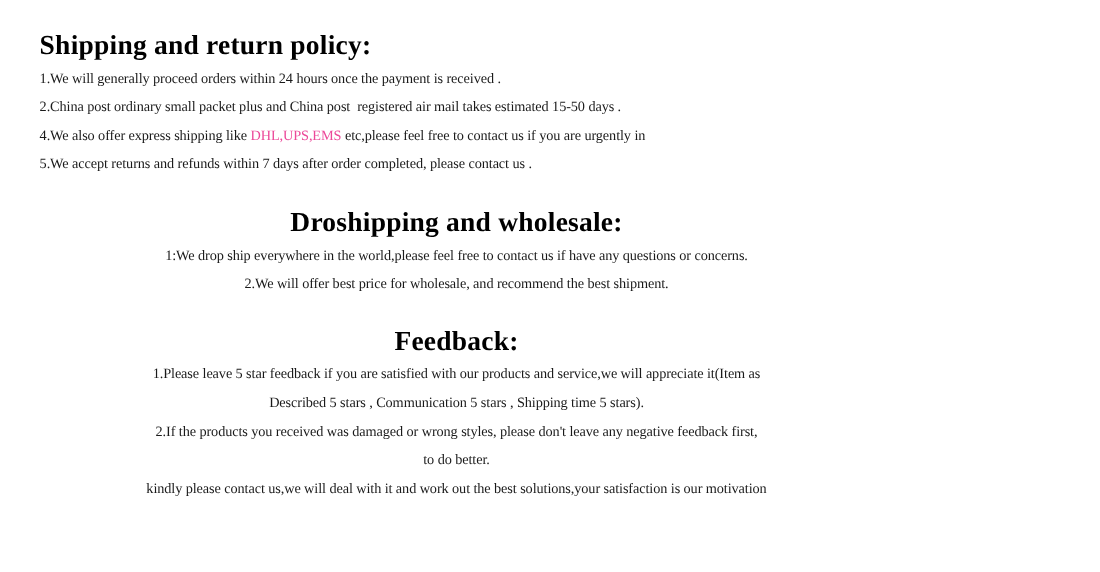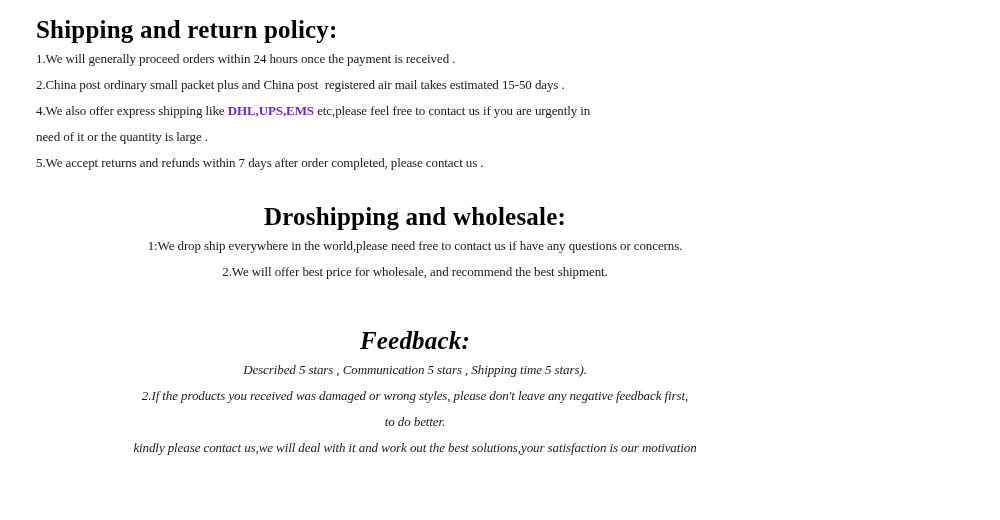--- a/index.html
+++ b/index.html
@@ -11,73 +11,72 @@
     height: 520px;
     background: #ffffff;
     overflow: hidden;
     font-family: "Liberation Serif", "DejaVu Serif", serif;
     color: #1a1a1a;
   }
   .page {
     box-sizing: border-box;
     width: 824px;
     height: 520px;
-    padding: 14px 30px 0 36px;
+    padding: 26px 30px 0 36px;
   }
   .section {
     margin: 0;
   }
   .section + .section {
     margin-top: 25px;
     text-align: center;
   }
   .section.sec-feedback {
-    margin-top: 40px;
-    font-style: italic;
+    margin-top: 24px;
   }
   .section-title {
     font-size: 25px;
     font-weight: 700;
     color: #000000;
     line-height: 32px;
     margin: 0;
     letter-spacing: 0.2px;
   }
   .line {
     font-size: 13px;
     line-height: 26px;
     white-space: pre-wrap;
     letter-spacing: -0.1px;
   }
   .bold-seg {
-    font-weight: 700;
-    color: #6d28d9;
+    font-weight: 400;
+    color: #ec4899;
   }
 </style>
 </head>
 <body>
 
 <div class="page">
 
   <div class="section sec-shipping">
     <h2 class="section-title">Shipping and return policy:</h2>
     <div class="line">1.We will generally proceed orders within 24 hours once the payment is received .</div>
     <div class="line">2.China post ordinary small packet plus and China post  registered air mail takes estimated 15-50 days .</div>
     <div class="line"><span>4.We also offer express shipping like </span><span class="bold-seg">DHL,UPS,EMS</span><span> etc,please feel free to contact us if you are urgently in</span></div>
-    <div class="line">need of it or the quantity is large .</div>
     <div class="line">5.We accept returns and refunds within 7 days after order completed, please contact us .</div>
   </div>
 
   <div class="section sec-dropship">
     <h2 class="section-title">Droshipping and wholesale:</h2>
-    <div class="line">1:We drop ship everywhere in the world,please need free to contact us if have any questions or concerns.</div>
+    <div class="line">1:We drop ship everywhere in the world,please feel free to contact us if have any questions or concerns.</div>
     <div class="line">2.We will offer best price for wholesale, and recommend the best shipment.</div>
   </div>
 
   <div class="section sec-feedback">
     <h2 class="section-title">Feedback:</h2>
+    <div class="line">1.Please leave 5 star feedback if you are satisfied with our products and service,we will appreciate it(Item as</div>
     <div class="line">Described 5 stars , Communication 5 stars , Shipping time 5 stars).</div>
     <div class="line">2.If the products you received was damaged or wrong styles, please don't leave any negative feedback first,</div>
     <div class="line">to do better.</div>
     <div class="line">kindly please contact us,we will deal with it and work out the best solutions,your satisfaction is our motivation</div>
   </div>
 
 </div>
 
 </body></html>

